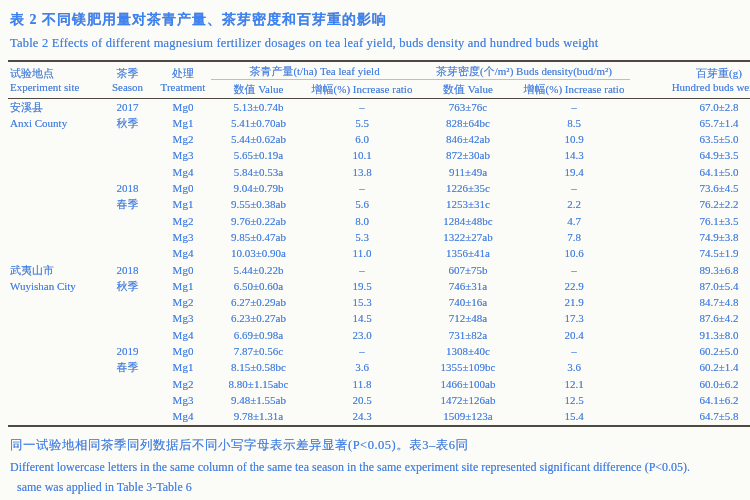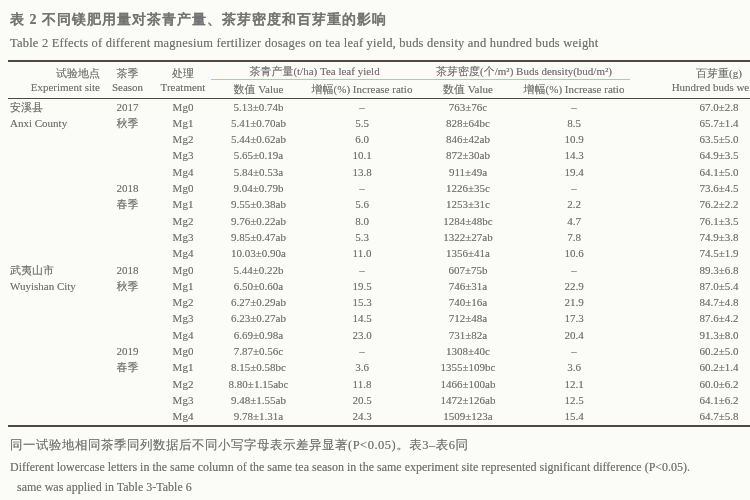--- a/index.html
+++ b/index.html
@@ -2,41 +2,41 @@
 <html><head>
 <meta charset="utf-8">
 <style>
   html,body { margin:0; padding:0; }
   .sheet {
     position:relative;
     width:750px; height:500px;
     overflow:hidden;
     background:#fbfbf8;
     font-family:"Liberation Serif", serif;
-    color:#737373;
+    color:#3b82f6;
     text-shadow:0 0 0.5px rgba(70,65,59,0.45);
   }
   .inner { padding:9px 0 0 8px; }
   .title-zh {
     font-size:14px; font-weight:bold; letter-spacing:1px;
     margin:2px 0 7px 2px;
   }
   .title-en { font-size:12.5px; margin:0 0 9px 2px; letter-spacing:0.2px; }
 
   .table-wrap { width:750px; overflow:hidden; }
   table.data {
     width:800px; table-layout:fixed; border-collapse:collapse;
     border-top:2px solid #4d4842;
     border-bottom:2px solid #4d4842;
   }
   thead th {
     font-weight:normal; font-size:11px; line-height:1.3;
     padding:2px 0 1px 0; vertical-align:middle; text-align:center;
   }
-  thead th.col-site { text-align:right; padding-left:2px; }
+  thead th.col-site { text-align:left; padding-left:2px; }
   thead tr.h1 th.group { border-bottom:1px solid #fca5a5; }
   thead th.rs, thead tr.h2 th { border-bottom:1.5px solid #4d4842; }
   tbody td {
     font-size:11px; height:16.3px; line-height:16.3px;
     padding:0; text-align:center; white-space:nowrap;
   }
   tbody td.col-site { text-align:left; padding-left:2px; }
 
   .note-zh { font-size:12.5px; letter-spacing:0.5px; margin:10px 0 4px 2px; }
   .note-en { font-size:12px; width:740px; text-align:justify; margin:0 1px 0 2px; line-height:1.5; }

